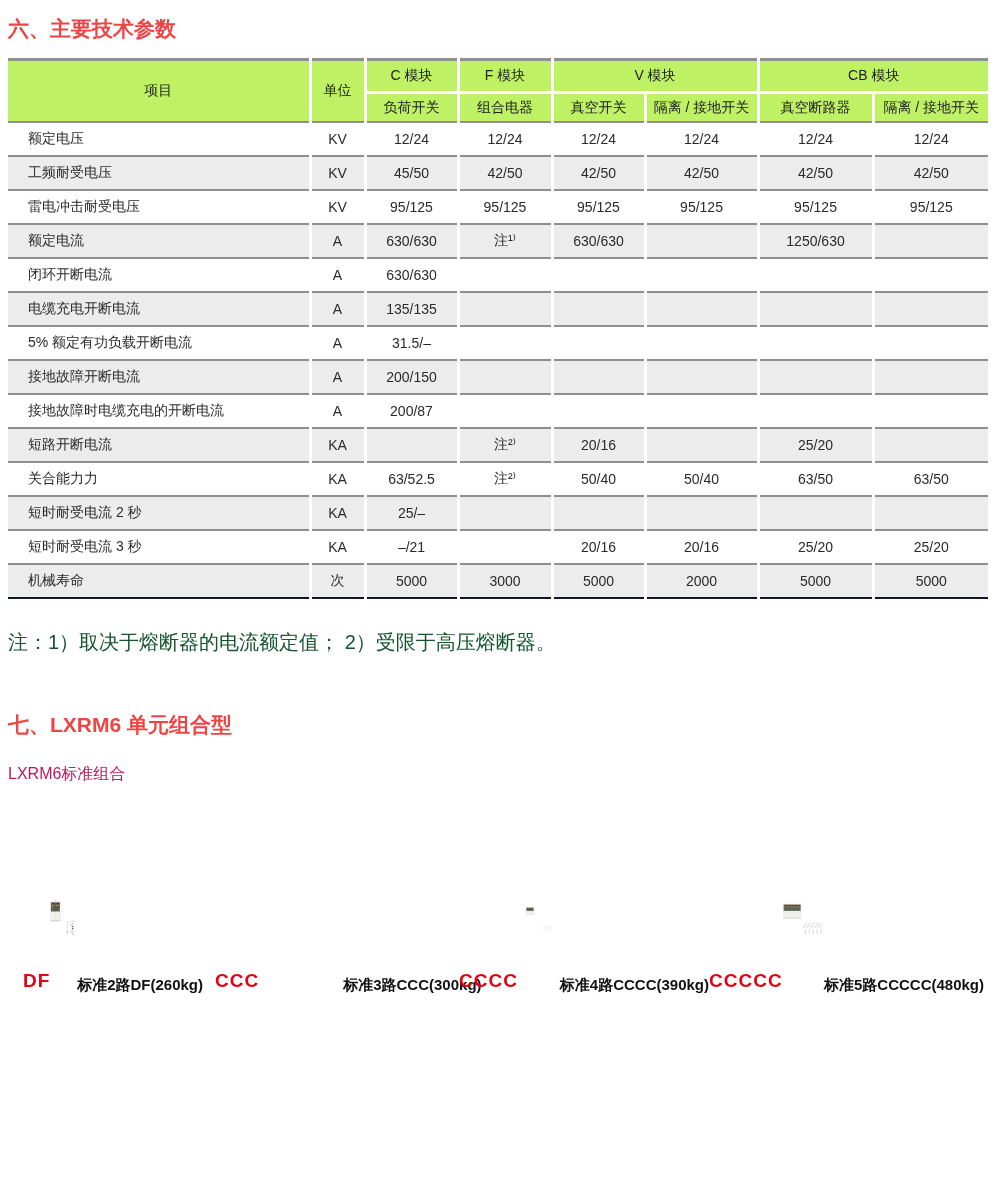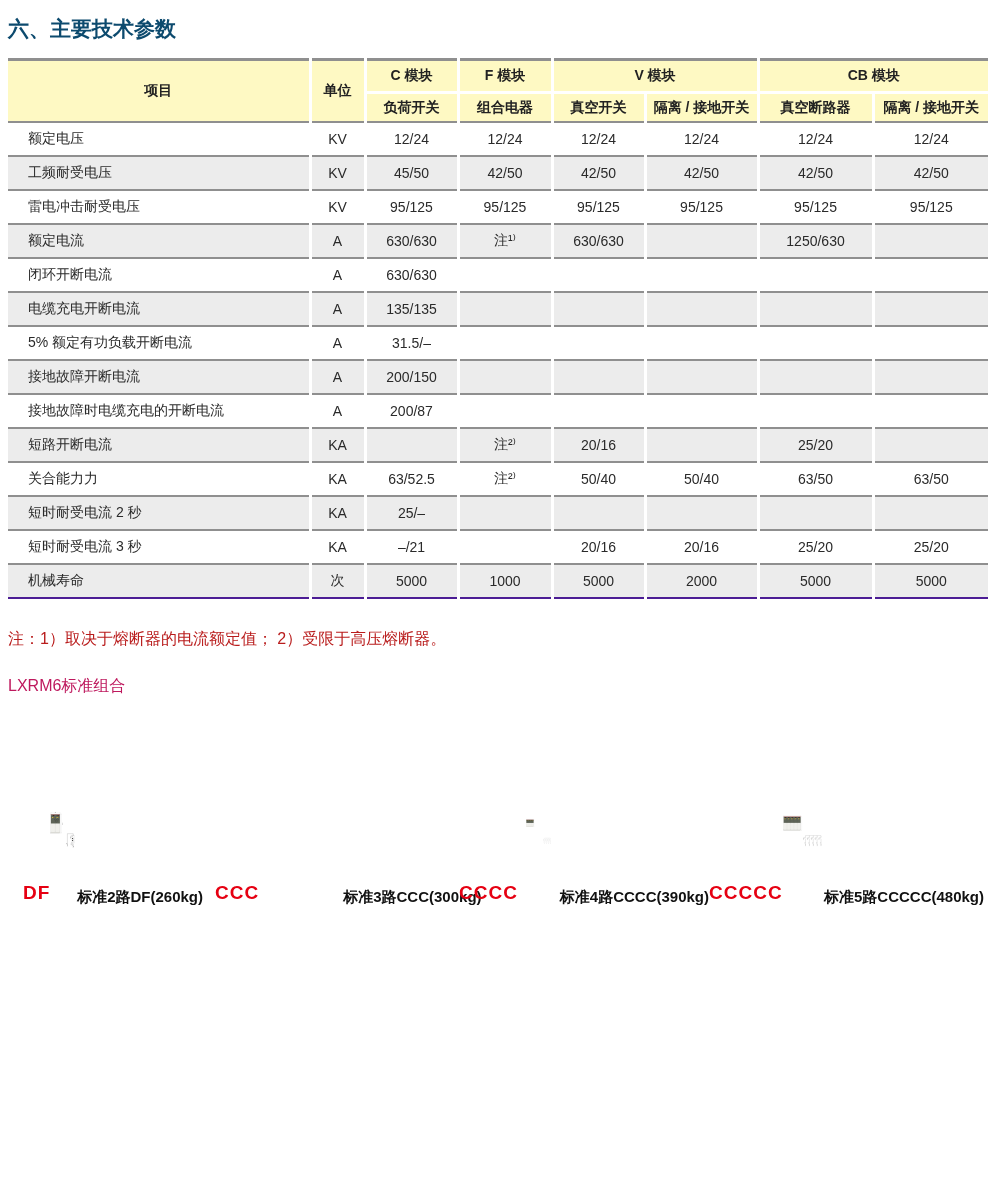--- a/index.html
+++ b/index.html
@@ -1,36 +1,36 @@
 <!DOCTYPE html>
 <html><head>
 <meta charset="utf-8">
 <style>
   html,body{margin:0;padding:0;background:#ffffff;}
   body{width:996px;font-family:"Liberation Sans","DejaVu Sans",sans-serif;color:#222;}
   .page{padding:6px 8px 0 8px;}
 
-  .sec-title{color:#0c4a6e;font-size:21px;font-weight:bold;margin:10px 0 0 0;line-height:26px;}
+  .sec-title{color:#ef4444;font-size:21px;font-weight:bold;margin:10px 0 0 0;line-height:26px;}
   .sec7{margin-top:56px;}
   .subtitle{color:#be185d;font-size:16px;font-weight:normal;margin:26px 0 0 0;}
 
   table.params{border-collapse:collapse;table-layout:fixed;width:980px;margin-top:16px;border-top:3px solid #8f8f8f;}
-  table.params th{background:#fef9c3;font-weight:bold;font-size:14px;color:#222;padding:0;}
+  table.params th{background:#bef264;font-weight:normal;font-size:14px;color:#222;padding:0;}
   table.params th,table.params td{border-right:3px solid #ffffff;}
   table.params th:last-child,table.params td:last-child{border-right:none;}
   table.params thead tr.grp th{height:30px;}
   table.params thead tr.grp th.span2{border-bottom:none;}
   table.params thead tr.grp th.g{border-bottom:3px solid #ffffff;}
   table.params thead tr.sub th{height:27px;}
   table.params tbody td{border-top:2px solid #8f8f8f;font-size:14px;height:32px;text-align:center;padding:0;color:#2a2a2a;}
   table.params tbody tr:nth-child(even){background:#ececec;}
-  table.params tbody tr:last-child td{border-bottom:2px solid #4c1d95;}
+  table.params tbody tr:last-child td{border-bottom:2px solid #0f172a;}
   table.params td.c-item{text-align:left;padding-left:20px;}
 
-  .note{font-size:16px;color:#b91c1c;margin:30px 0 16px 0;}
+  .note{font-size:20px;color:#14532d;margin:30px 0 16px 0;}
 
   .figures{display:flex;align-items:flex-start;margin-top:42px;}
   .combo{display:flex;flex-direction:row;align-items:flex-end;}
   .combo-label{color:#e60012;font-weight:bold;font-size:19px;letter-spacing:1px;margin-bottom:3px;}
   .combo-caption{font-size:15px;font-weight:bold;color:#111;margin-top:5px;white-space:nowrap;}
   .combo svg{display:block;}
   .circ{margin-top:14px;}
 </style>
 </head>
 <body>
@@ -196,31 +196,32 @@
           <td class="c-val"></td>
           <td class="c-val">20/16</td>
           <td class="c-val">20/16</td>
           <td class="c-val">25/20</td>
           <td class="c-val">25/20</td>
         </tr>
         <tr>
           <td class="c-item">机械寿命</td>
           <td class="c-unit">次</td>
           <td class="c-val">5000</td>
-          <td class="c-val">1000</td>
+          <td class="c-val">3000</td>
           <td class="c-val">5000</td>
           <td class="c-val">2000</td>
           <td class="c-val">5000</td>
           <td class="c-val">5000</td>
         </tr>
       </tbody>
   </table>
 
   <p class="note">注：1）取决于熔断器的电流额定值； 2）受限于高压熔断器。</p>
 
+  <h1 class="sec-title sec7">七、LXRM6 单元组合型</h1>
   <p class="subtitle">LXRM6标准组合</p>
 
   <div class="figures" id="figures">
       <div class="combo" style="width: 180px; margin-left: 15px;">
         <div class="combo-label">DF</div>
         <svg viewBox="0 0 104 168" width="104" height="168">
           <line x1="6" y1="7.5" x2="76" y2="7.5" stroke="#8a8a8a" stroke-width="0.7"></line>
           <line x1="7" y1="9.5" x2="10" y2="5.5" stroke="#8a8a8a" stroke-width="0.7"></line>
           <line x1="72" y1="9.5" x2="75" y2="5.5" stroke="#8a8a8a" stroke-width="0.7"></line>
           <line x1="6" y1="4" x2="6" y2="16" stroke="#8a8a8a" stroke-width="0.6"></line>

